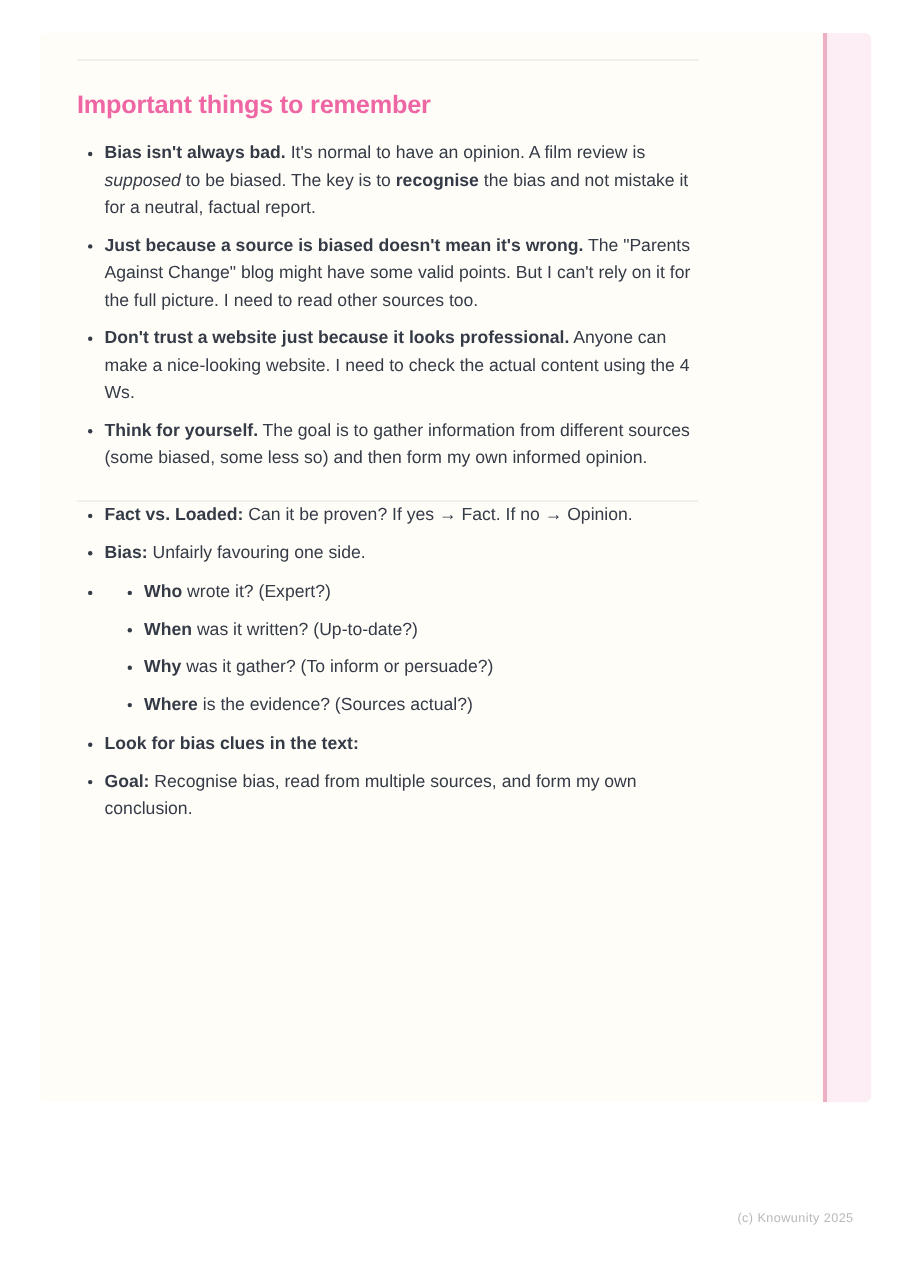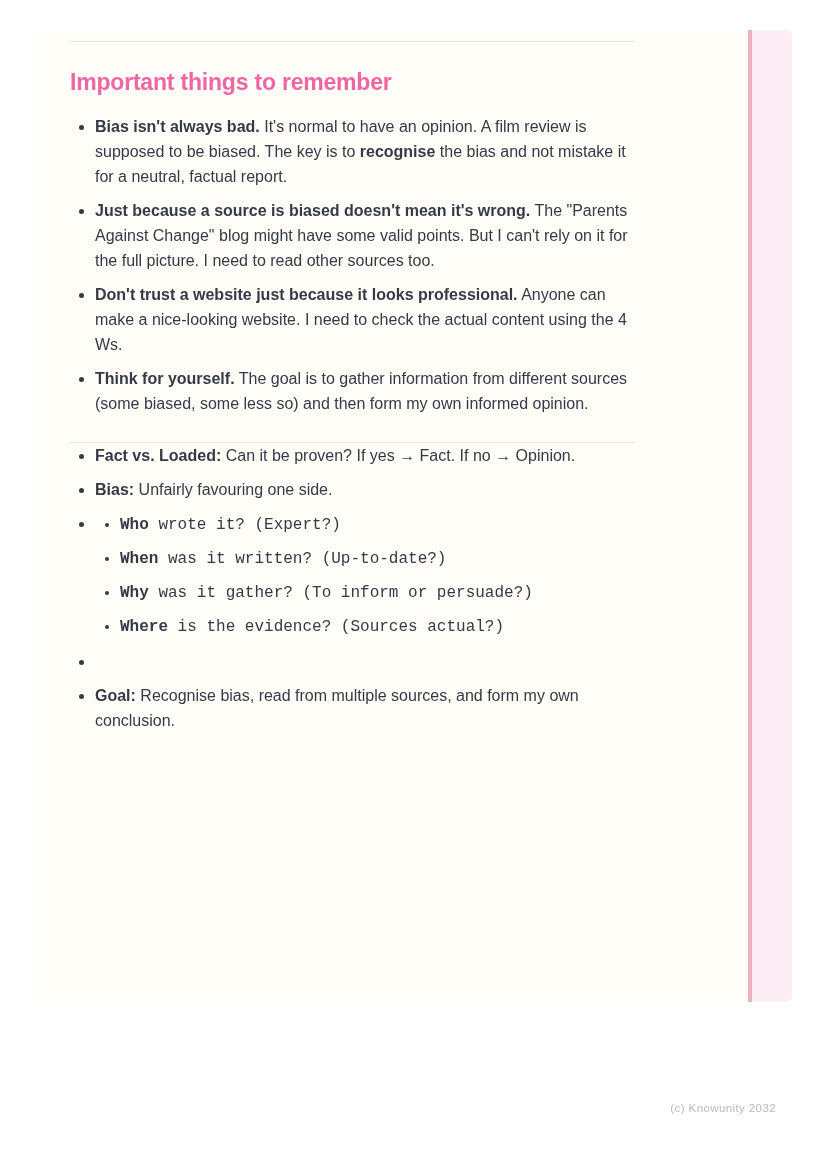--- a/index.html
+++ b/index.html
@@ -21,21 +21,21 @@
   .pink-strip {
     position: absolute;
     top: 0; right: 0;
     width: 44px; height: 100%;
     background: #fceef4;
     border-left: 4px solid #ecafc4;
     border-radius: 0 6px 6px 0;
   }
   .content {
     position: absolute;
-    left: 34px; top: 11px;
+    left: 34px; top: 24px;
     width: 565px;
   }
   .section-divider {
     border: none;
     border-top: 1px solid #e8e5df;
     margin: 0;
     width: 565px;
   }
   .section { margin-bottom: 26px; }
   h2.section-heading {
@@ -52,23 +52,23 @@
     list-style-type: disc;
   }
   ul.note-list li {
     font-size: 16px;
     line-height: 25px;
     color: #343a46;
     margin-bottom: 9px;
   }
   ul.marker-disc   { list-style-type: disc; }
   ul.marker-circle { list-style-type: circle; }
-  ul.nested { margin: 0; padding-left: 25px; font-family: Liberation Mono, monospace; }
+  ul.nested { margin: 11px; padding-left: 25px; }
   .b { font-weight: 700; }
-  .i { }
+  .i { font-style: italic; }
   .copyright {
     position: absolute;
     top: 1102px;
     right: 52px;
     font-size: 11.5px;
     letter-spacing: 0.4px;
     color: #b9b9b9;
   }
 </style>
 </head>
@@ -90,21 +90,21 @@
         <hr class="section-divider">
         <ul class="note-list marker-disc">
           <li><span class="b">Fact vs. Loaded:</span><span> Can it be proven? If yes → Fact. If no → Opinion.</span></li>
           <li><span class="b">Bias:</span><span> Unfairly favouring one side.</span></li>
           <li><ul class="note-list nested marker-disc">
               <li><span class="b">Who</span><span> wrote it? (Expert?)</span></li>
               <li><span class="b">When</span><span> was it written? (Up-to-date?)</span></li>
               <li><span class="b">Why</span><span> was it gather? (To inform or persuade?)</span></li>
               <li><span class="b">Where</span><span> is the evidence? (Sources actual?)</span></li>
             </ul></li>
-          <li></li>
+          <li><span class="b">Look for bias clues in the text:</span></li>
           <li><span class="b">Goal:</span><span> Recognise bias, read from multiple sources, and form my own conclusion.</span></li>
         </ul>
       </div>
     </div>
   <div class="pink-strip"></div>
 </div>
 
-<div class="copyright">(c) Knowunity 2032</div>
+<div class="copyright">(c) Knowunity 2025</div>
 
 </body></html>

